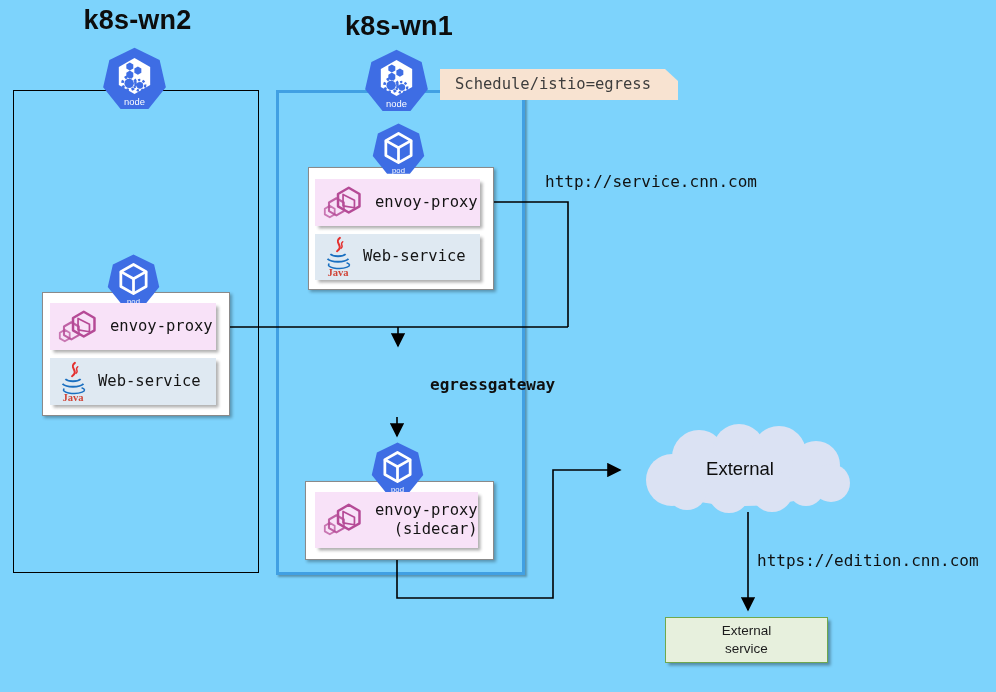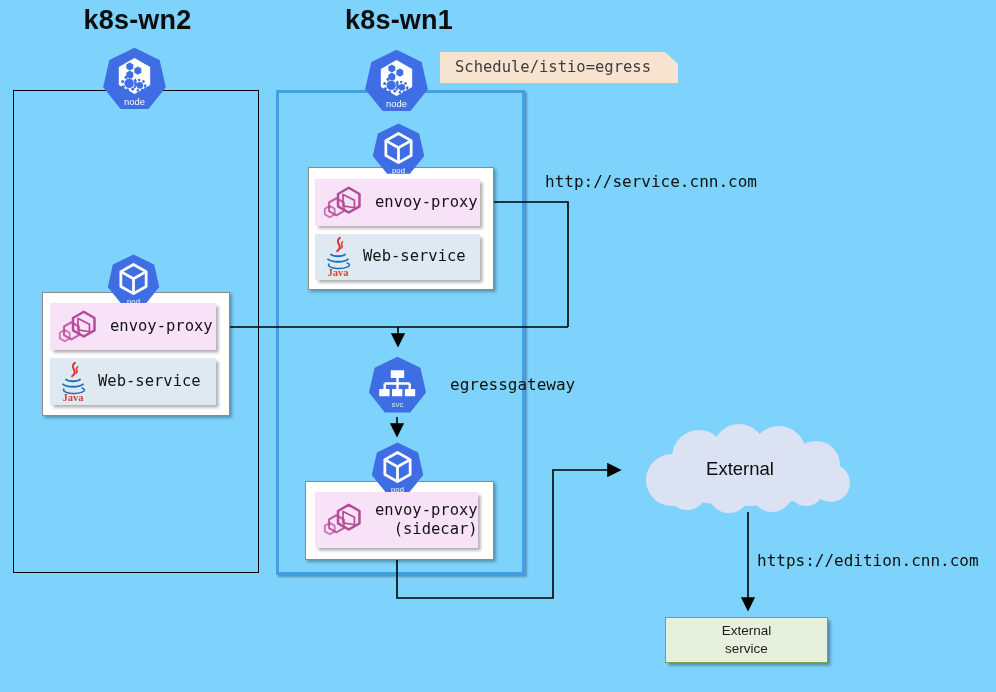--- a/index.html
+++ b/index.html
@@ -15,20 +15,21 @@
   .node-box{border:1.6px solid #000;background:transparent;}
   .node-box.blue{
     border:3.5px solid #41a0e3;
     box-shadow:2px 2px 2px rgba(0,0,0,.30);
   }
   .tag{
     background:#f8e3d1;color:#3d3d3d;
     font-family:"DejaVu Sans Mono","Liberation Mono",monospace;
     font-size:15.5px;line-height:31px;padding-left:15px;white-space:nowrap;
     clip-path:polygon(0 0, calc(100% - 13px) 0, 100% 12px, 100% 100%, 0 100%);
+    margin-top:17px;
   }
   .pod-box{
     background:#fff;border:1.2px solid #8a8a8a;
     box-shadow:2px 2px 3px rgba(0,0,0,.30);
   }
   .container-box{
     display:flex;align-items:center;gap:10px;padding-left:8px;box-sizing:border-box;
     box-shadow:2.5px 2.5px 3px rgba(0,0,0,.32);
     font-family:"DejaVu Sans Mono","Liberation Mono",monospace;
     font-size:15.5px;color:#141414;white-space:pre-line;line-height:1.25;
@@ -67,21 +68,21 @@
     </defs>
     <path d="M480,202 L568,202 L568,327" fill="none" stroke="#000" stroke-width="1.6"></path>
     <path d="M216,327 L568,327" fill="none" stroke="#000" stroke-width="1.6"></path>
     <path d="M398,327 L398,346" fill="none" stroke="#000" stroke-width="1.6" marker-end="url(#arr)"></path>
     <path d="M397,417 L397,436" fill="none" stroke="#000" stroke-width="1.6" marker-end="url(#arr)"></path>
     <path d="M397,548 L397,598 L553,598 L553,470 L620,470" fill="none" stroke="#000" stroke-width="1.6" marker-end="url(#arr)"></path>
     <path d="M748,512 L748,610" fill="none" stroke="#000" stroke-width="1.6" marker-end="url(#arr)"></path>
   </svg>
 
   <div class="abs title" style="left:55px;top:5px;width:165px;">k8s-wn2</div>
-  <div class="abs title" style="left:318px;top:5px;width:162px;">k8s-wn1</div>
+  <div class="abs title" style="left:318px;top:11px;width:162px;">k8s-wn1</div>
 
   <div class="abs tag" style="left:440px;top:52px;width:223px;height:31px;">Schedule/istio=egress</div>
 
   <span class="abs kicon" style="left:101px;top:46px;width:67px;height:68px;">
       <svg viewBox="0 0 100 100" width="100%" height="100%">
     <path d="M50,2 L87.5,20.1 L96.8,60.7 L70.8,93.3 L29.2,93.3 L3.2,60.7 L12.5,20.1 Z" fill="#3e6de4"></path>
     <path d="M26.6,30.5 L50.0,17.0 L73.4,30.5 L73.4,57.5 L50.0,71.0 L26.6,57.5 Z" fill="#fff"></path>
     <path d="M37.8,27.0 L43.0,24.0 L48.2,27.0 L48.2,33.0 L43.0,36.0 L37.8,33.0 Z" fill="#3e6de4"></path>
         <path d="M49.8,33.0 L55.0,30.0 L60.2,33.0 L60.2,39.0 L55.0,42.0 L49.8,39.0 Z" fill="#3e6de4"></path>
         <path d="M37.8,39.0 L43.0,36.0 L48.2,39.0 L48.2,45.0 L43.0,48.0 L37.8,45.0 Z" fill="#3e6de4"></path>
@@ -172,36 +173,21 @@
     <path d="M7,19 a9,4 0 0 0 16,0" fill="none" stroke="#1a6fc0" stroke-width="2"></path>
     <path d="M4,24 a12,5 0 0 0 22,0" fill="none" stroke="#1a6fc0" stroke-width="2"></path>
     <path d="M6,29 a11,3.5 0 1 0 18,-1" fill="none" stroke="#1a6fc0" stroke-width="1.6"></path>
     <text x="15" y="42" text-anchor="middle" font-size="11" font-weight="bold" fill="#d04437" font-family="Liberation Serif,serif">Java</text>
   </svg></span>
     <span>Web-service</span>
   </div>
 
   <div class="abs mono-label" style="left:545px;top:172px;">http://service.cnn.com</div>
 
-  <span class="abs kicon" style="left:367px;top:355px;width:61px;height:62px;">
-      <svg viewBox="0 0 100 100" width="100%" height="100%">
-    <path d="M50,2 L87.5,20.1 L96.8,60.7 L70.8,93.3 L29.2,93.3 L3.2,60.7 L12.5,20.1 Z" fill="#3e6de4"></path>
-    <g fill="#fff">
-      <rect x="39" y="24" width="22" height="13" rx="1"></rect>
-      <rect x="20" y="55" width="17" height="12" rx="1"></rect>
-      <rect x="41" y="55" width="17" height="12" rx="1"></rect>
-      <rect x="62" y="55" width="17" height="12" rx="1"></rect>
-    </g>
-    <g stroke="#fff" stroke-width="4" fill="none">
-      <path d="M50,37 L50,46 M29,46 L70,46 M29,46 L29,55 M50,46 L50,55 M70,46 L70,55"></path>
-    </g>
-    <text x="50" y="84" text-anchor="middle" font-size="13" fill="#dce6fb" font-family="Liberation Sans,sans-serif">svc</text>
-  </svg>
-    </span>
-  <div class="abs mono-label" style="left:450px;top:375px;">egressgateway</div>
+  <div class="abs mono-label" style="left:430px;top:375px;font-weight:bold;">egressgateway</div>
 
   <div class="abs pod-box" style="left:305px;top:481px;width:187px;height:77px;"></div>
   <span class="abs kicon" style="left:370px;top:441px;width:55px;height:56px;">
       <svg viewBox="0 0 100 100" width="100%" height="100%">
     <path d="M50,2 L87.5,20.1 L96.8,60.7 L70.8,93.3 L29.2,93.3 L3.2,60.7 L12.5,20.1 Z" fill="#3e6de4"></path>
     <g stroke="#fff" stroke-width="5" stroke-linejoin="round" fill="none">
       <path d="M50,20 L73,33 L50,46 L27,33 Z"></path>
       <path d="M27,33 L27,60 L50,73 L73,60 L73,33"></path>
       <path d="M50,46 L50,73"></path>
     </g>

